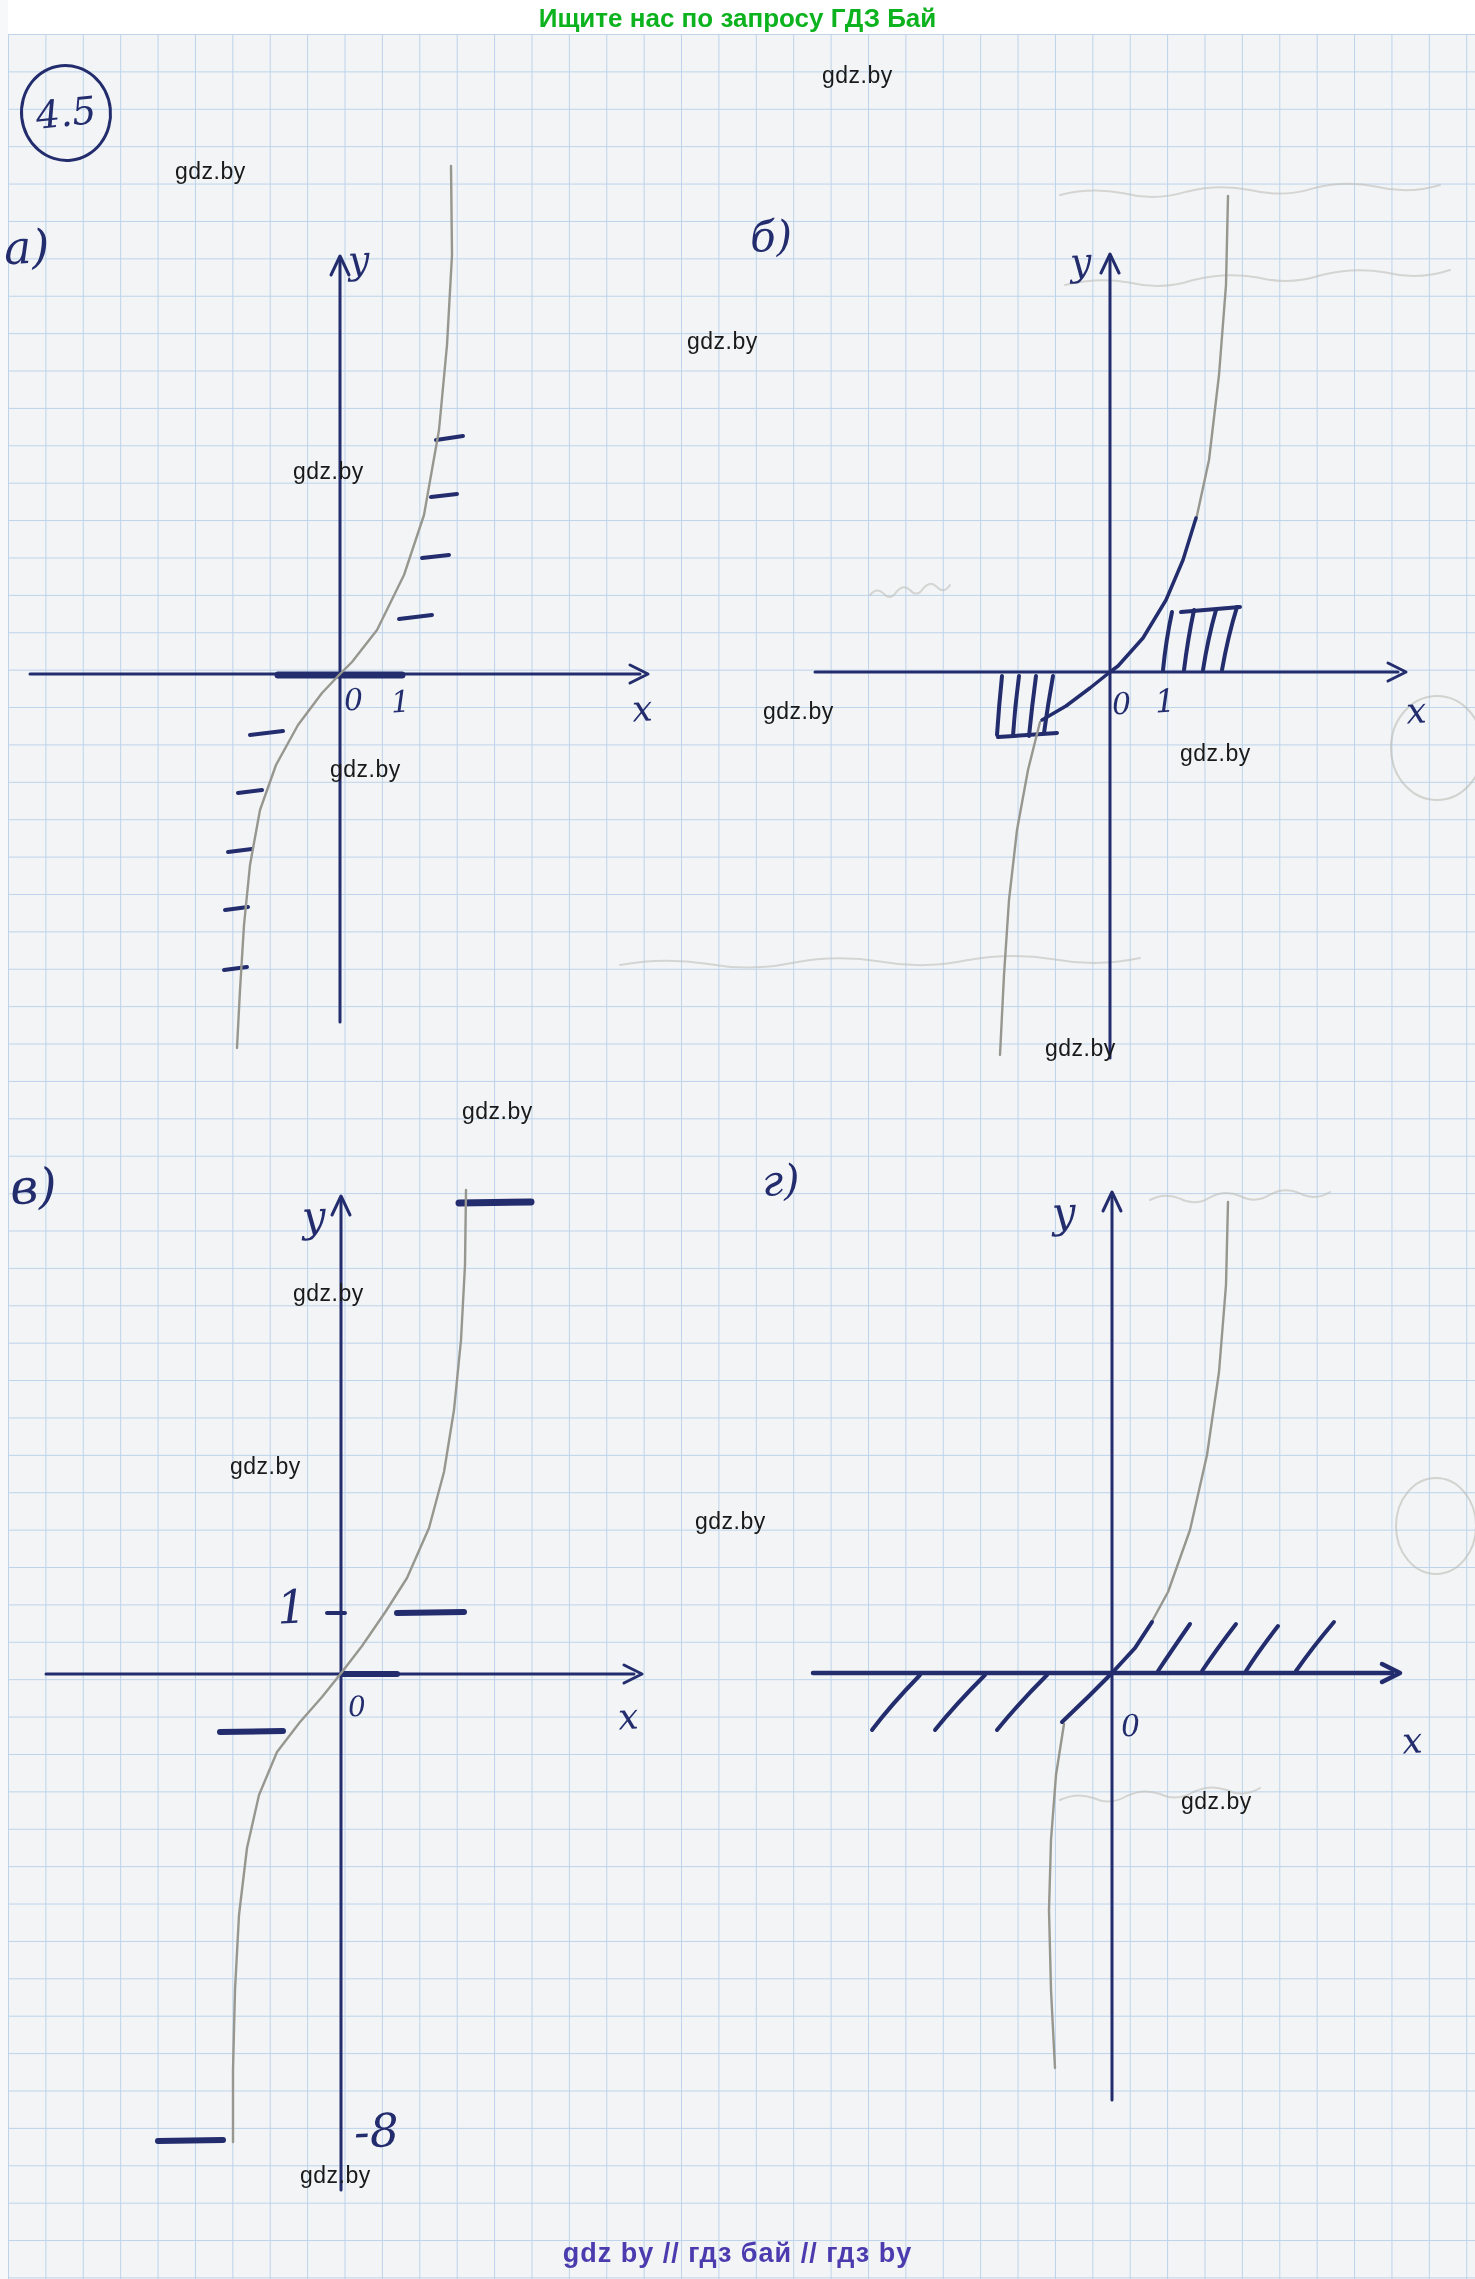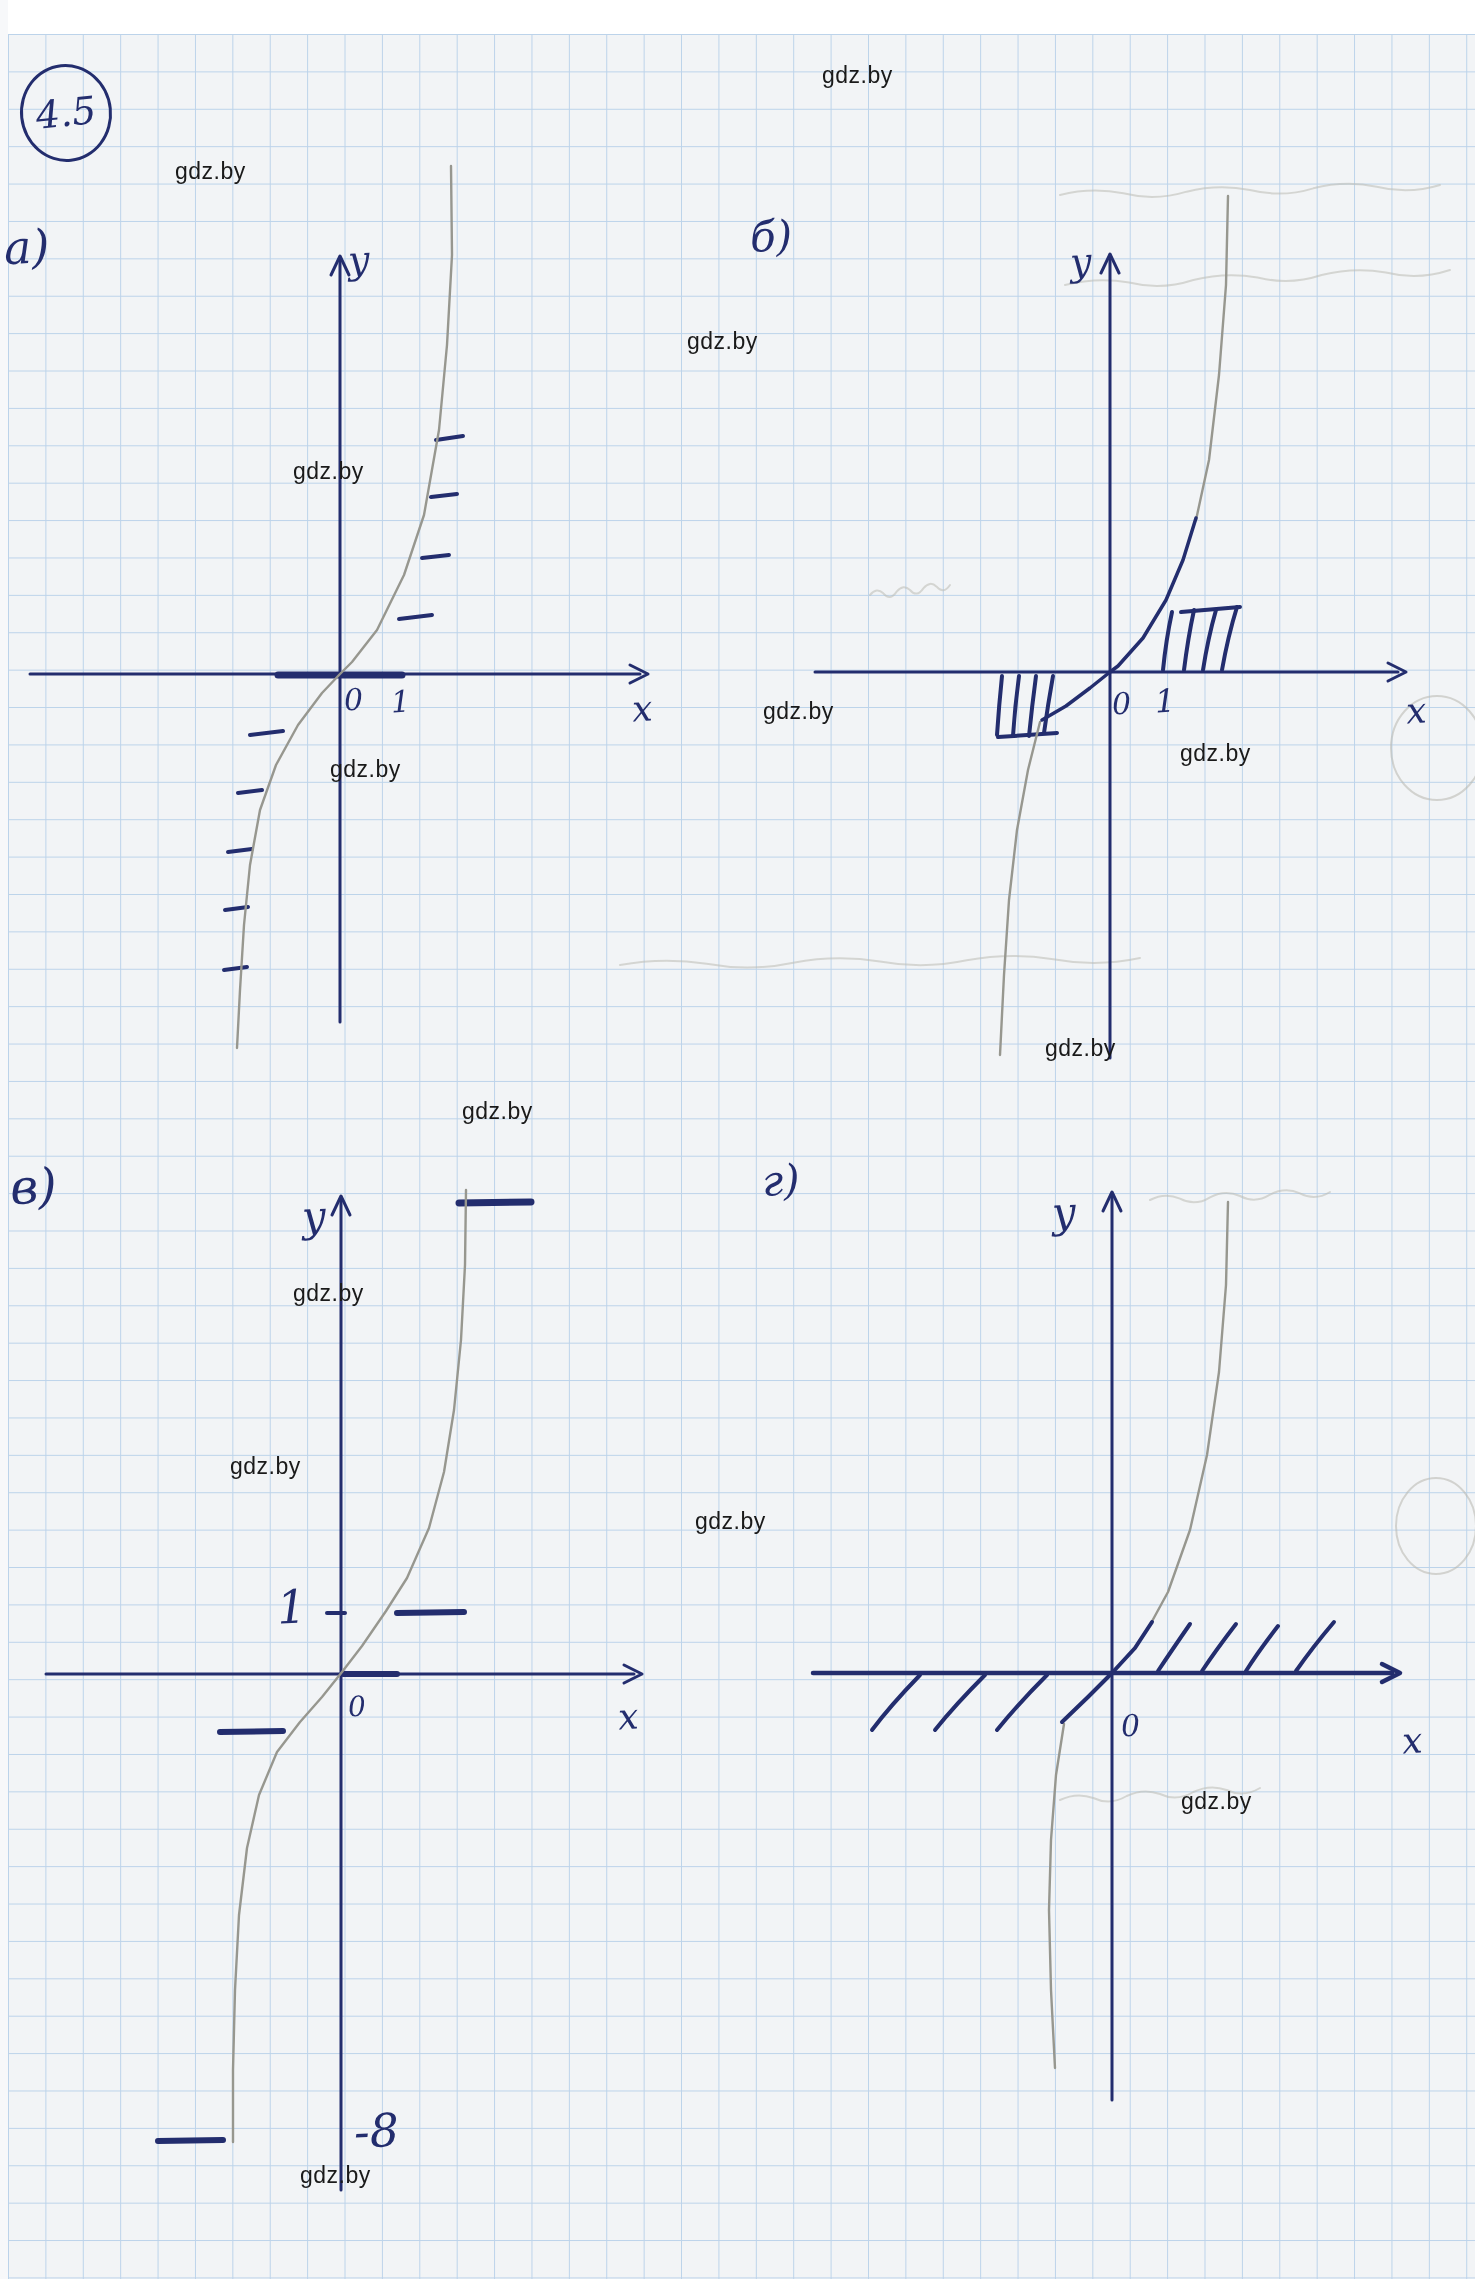--- a/index.html
+++ b/index.html
@@ -21,20 +21,21 @@
   svg{position:absolute;left:0;top:0;}
   .ghostlayer{opacity:.55;filter:blur(.6px);}
 </style>
 </head>
 <body>
 
 <div class="page">
   <div class="topband"></div>
   <div class="leftband"></div>
 
+  <div class="header" style="color: rgb(13, 179, 31);">Ищите нас по запросу ГДЗ Бай</div>
 
   <div class="circle-num">
     <span class="hwnum">4.5</span>
   </div>
 
   <svg id="ink-canvas" width="1475" height="2279">
       <g class="ghostlayer">
         <ellipse cx="1437" cy="748" rx="46" ry="52" fill="none" stroke="#b8b8b0" stroke-width="2" stroke-linecap="round" stroke-linejoin="round"></ellipse>
         <ellipse cx="1436" cy="1526" rx="40" ry="48" fill="none" stroke="#b8b8b0" stroke-width="2" stroke-linecap="round" stroke-linejoin="round"></ellipse>
         <path d="M1060,195 q31.666666666666668,-8 63.333333333333336,-1.6666666666666667 q31.666666666666668,8 63.333333333333336,-1.6666666666666667 q31.666666666666668,-8 63.333333333333336,-1.6666666666666667 q31.666666666666668,8 63.333333333333336,-1.6666666666666667 q31.666666666666668,-8 63.333333333333336,-1.6666666666666667 q31.666666666666668,8 63.333333333333336,-1.6666666666666667" fill="none" stroke="#bdbdb5" stroke-width="2" stroke-linecap="round" stroke-linejoin="round"></path>
@@ -143,13 +144,14 @@
       <div class="watermark" style="left: 330px; top: 756px; color: rgb(26, 26, 26);">gdz.by</div>
       <div class="watermark" style="left: 1045px; top: 1035px; color: rgb(26, 26, 26);">gdz.by</div>
       <div class="watermark" style="left: 462px; top: 1098px; color: rgb(26, 26, 26);">gdz.by</div>
       <div class="watermark" style="left: 293px; top: 1280px; color: rgb(26, 26, 26);">gdz.by</div>
       <div class="watermark" style="left: 230px; top: 1453px; color: rgb(26, 26, 26);">gdz.by</div>
       <div class="watermark" style="left: 695px; top: 1508px; color: rgb(26, 26, 26);">gdz.by</div>
       <div class="watermark" style="left: 1181px; top: 1788px; color: rgb(26, 26, 26);">gdz.by</div>
       <div class="watermark" style="left: 300px; top: 2162px; color: rgb(26, 26, 26);">gdz.by</div>
     </div>
 
+  <div class="footer" style="color: rgb(74, 60, 174);">gdz by  //  гдз бай  //  гдз by</div>
 </div>
 
 </body></html>

